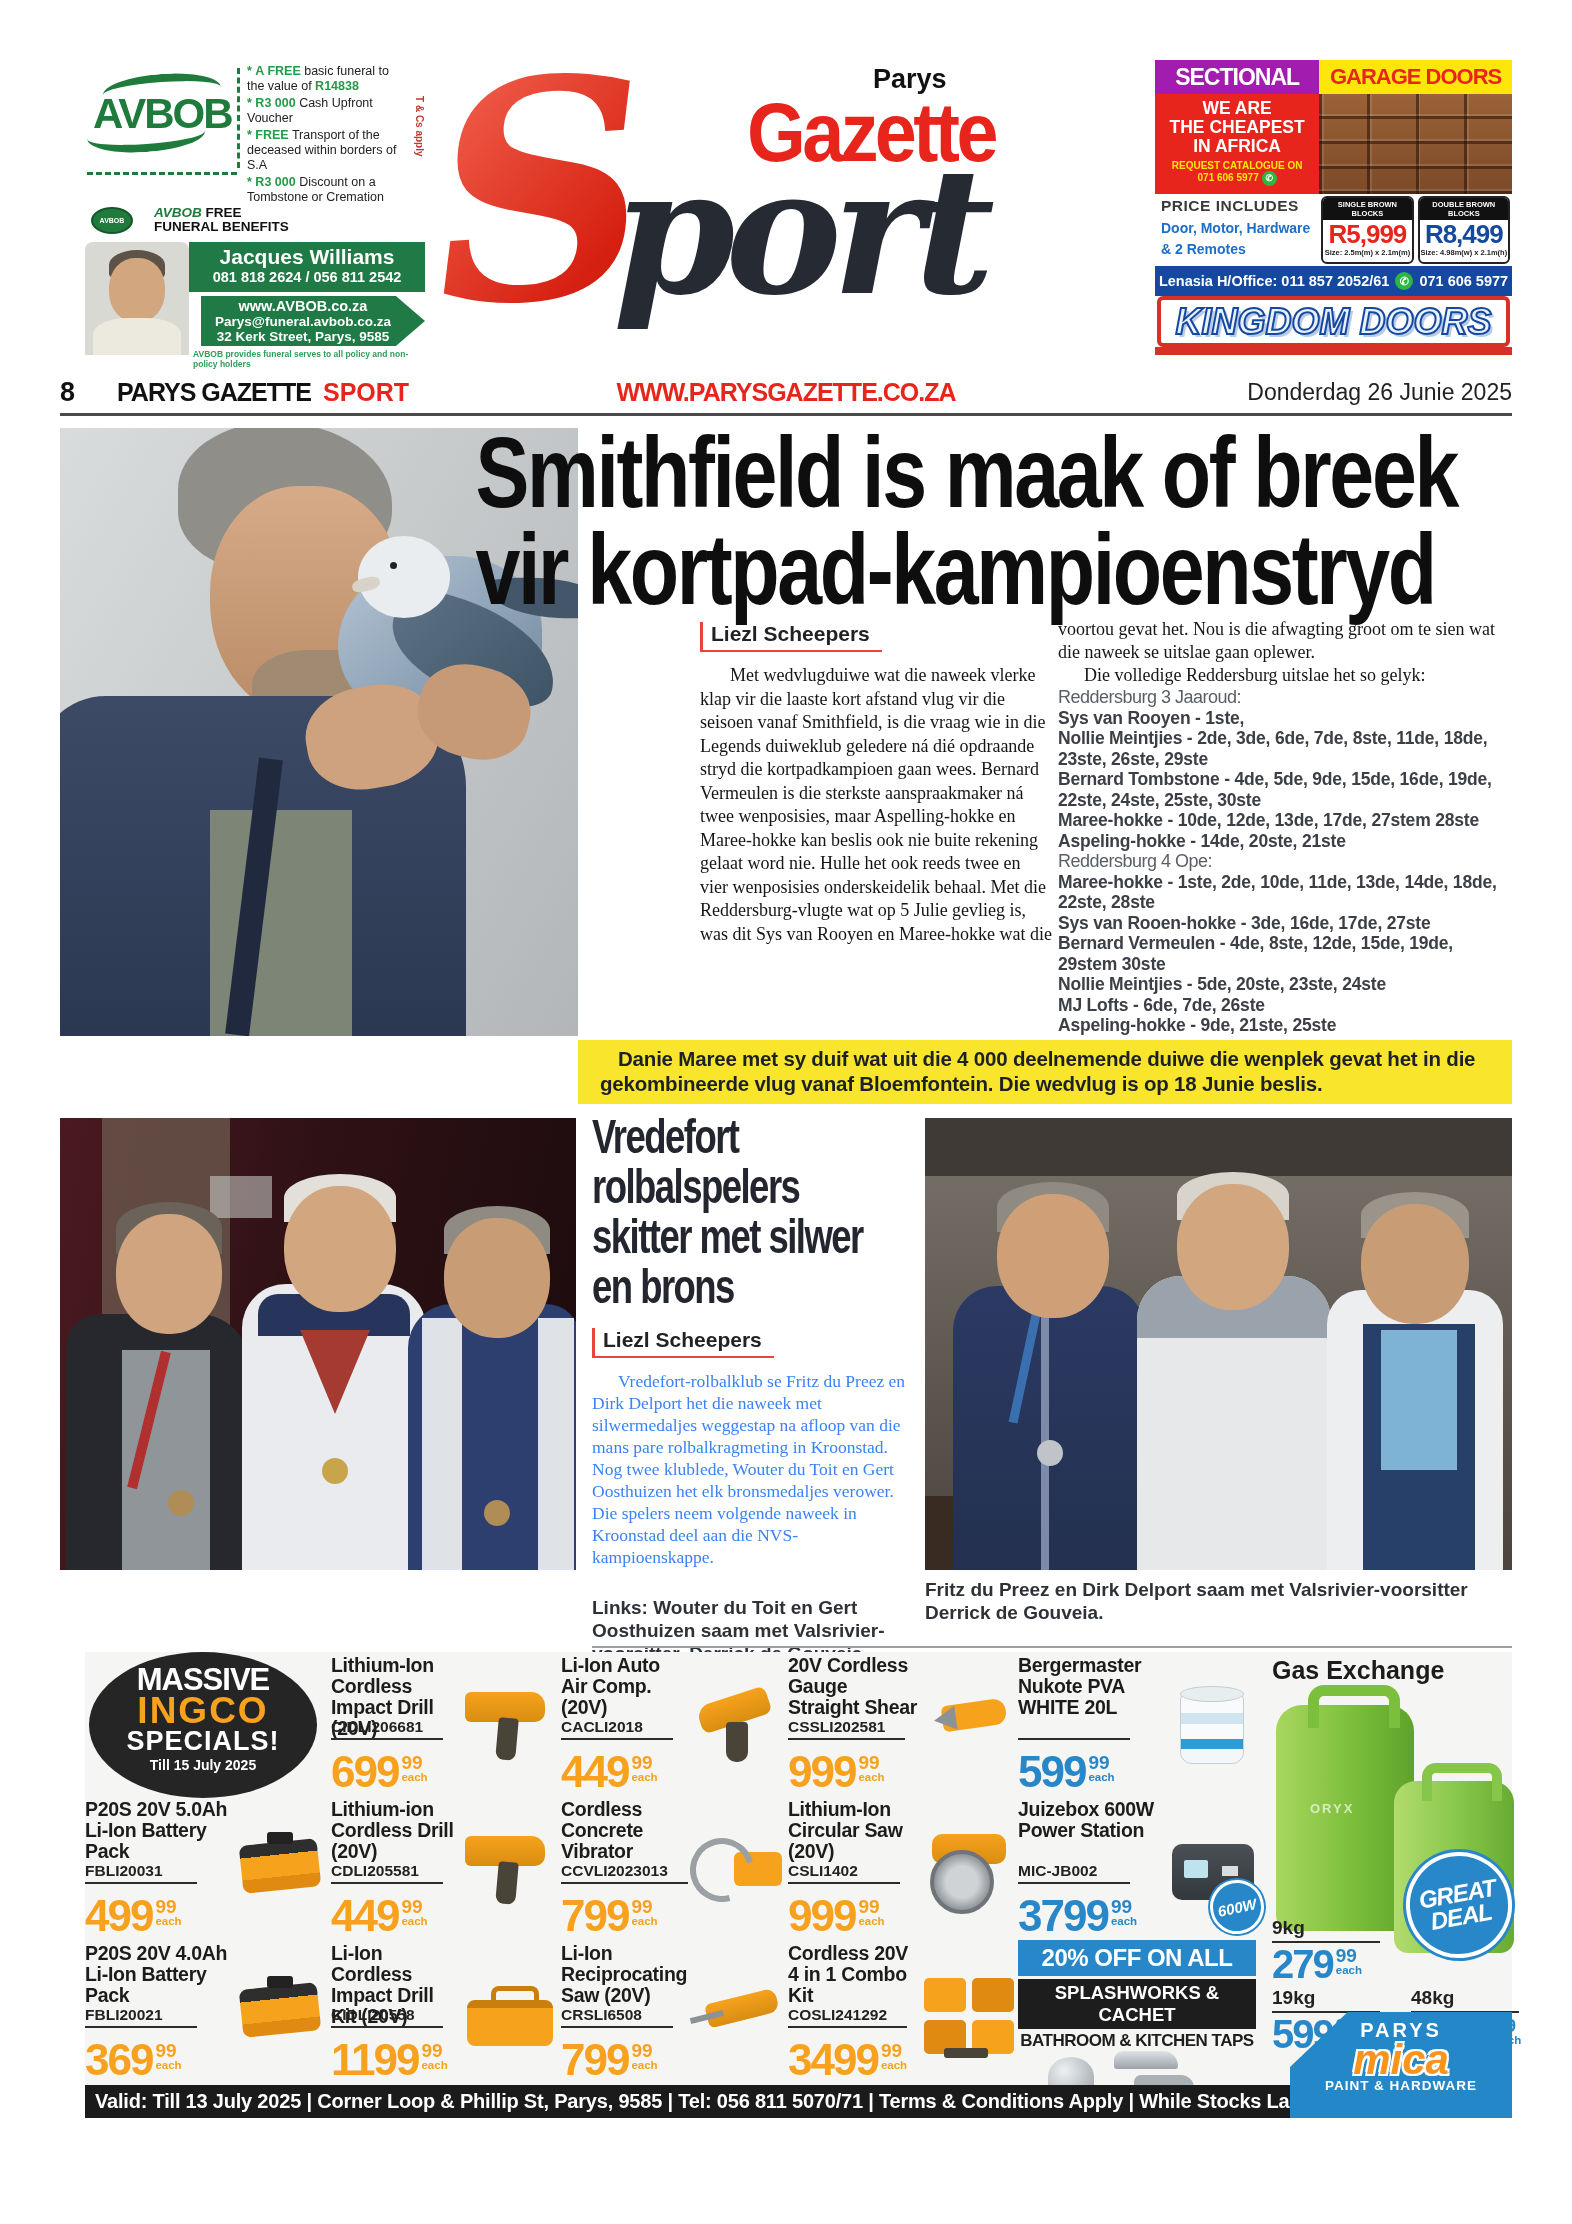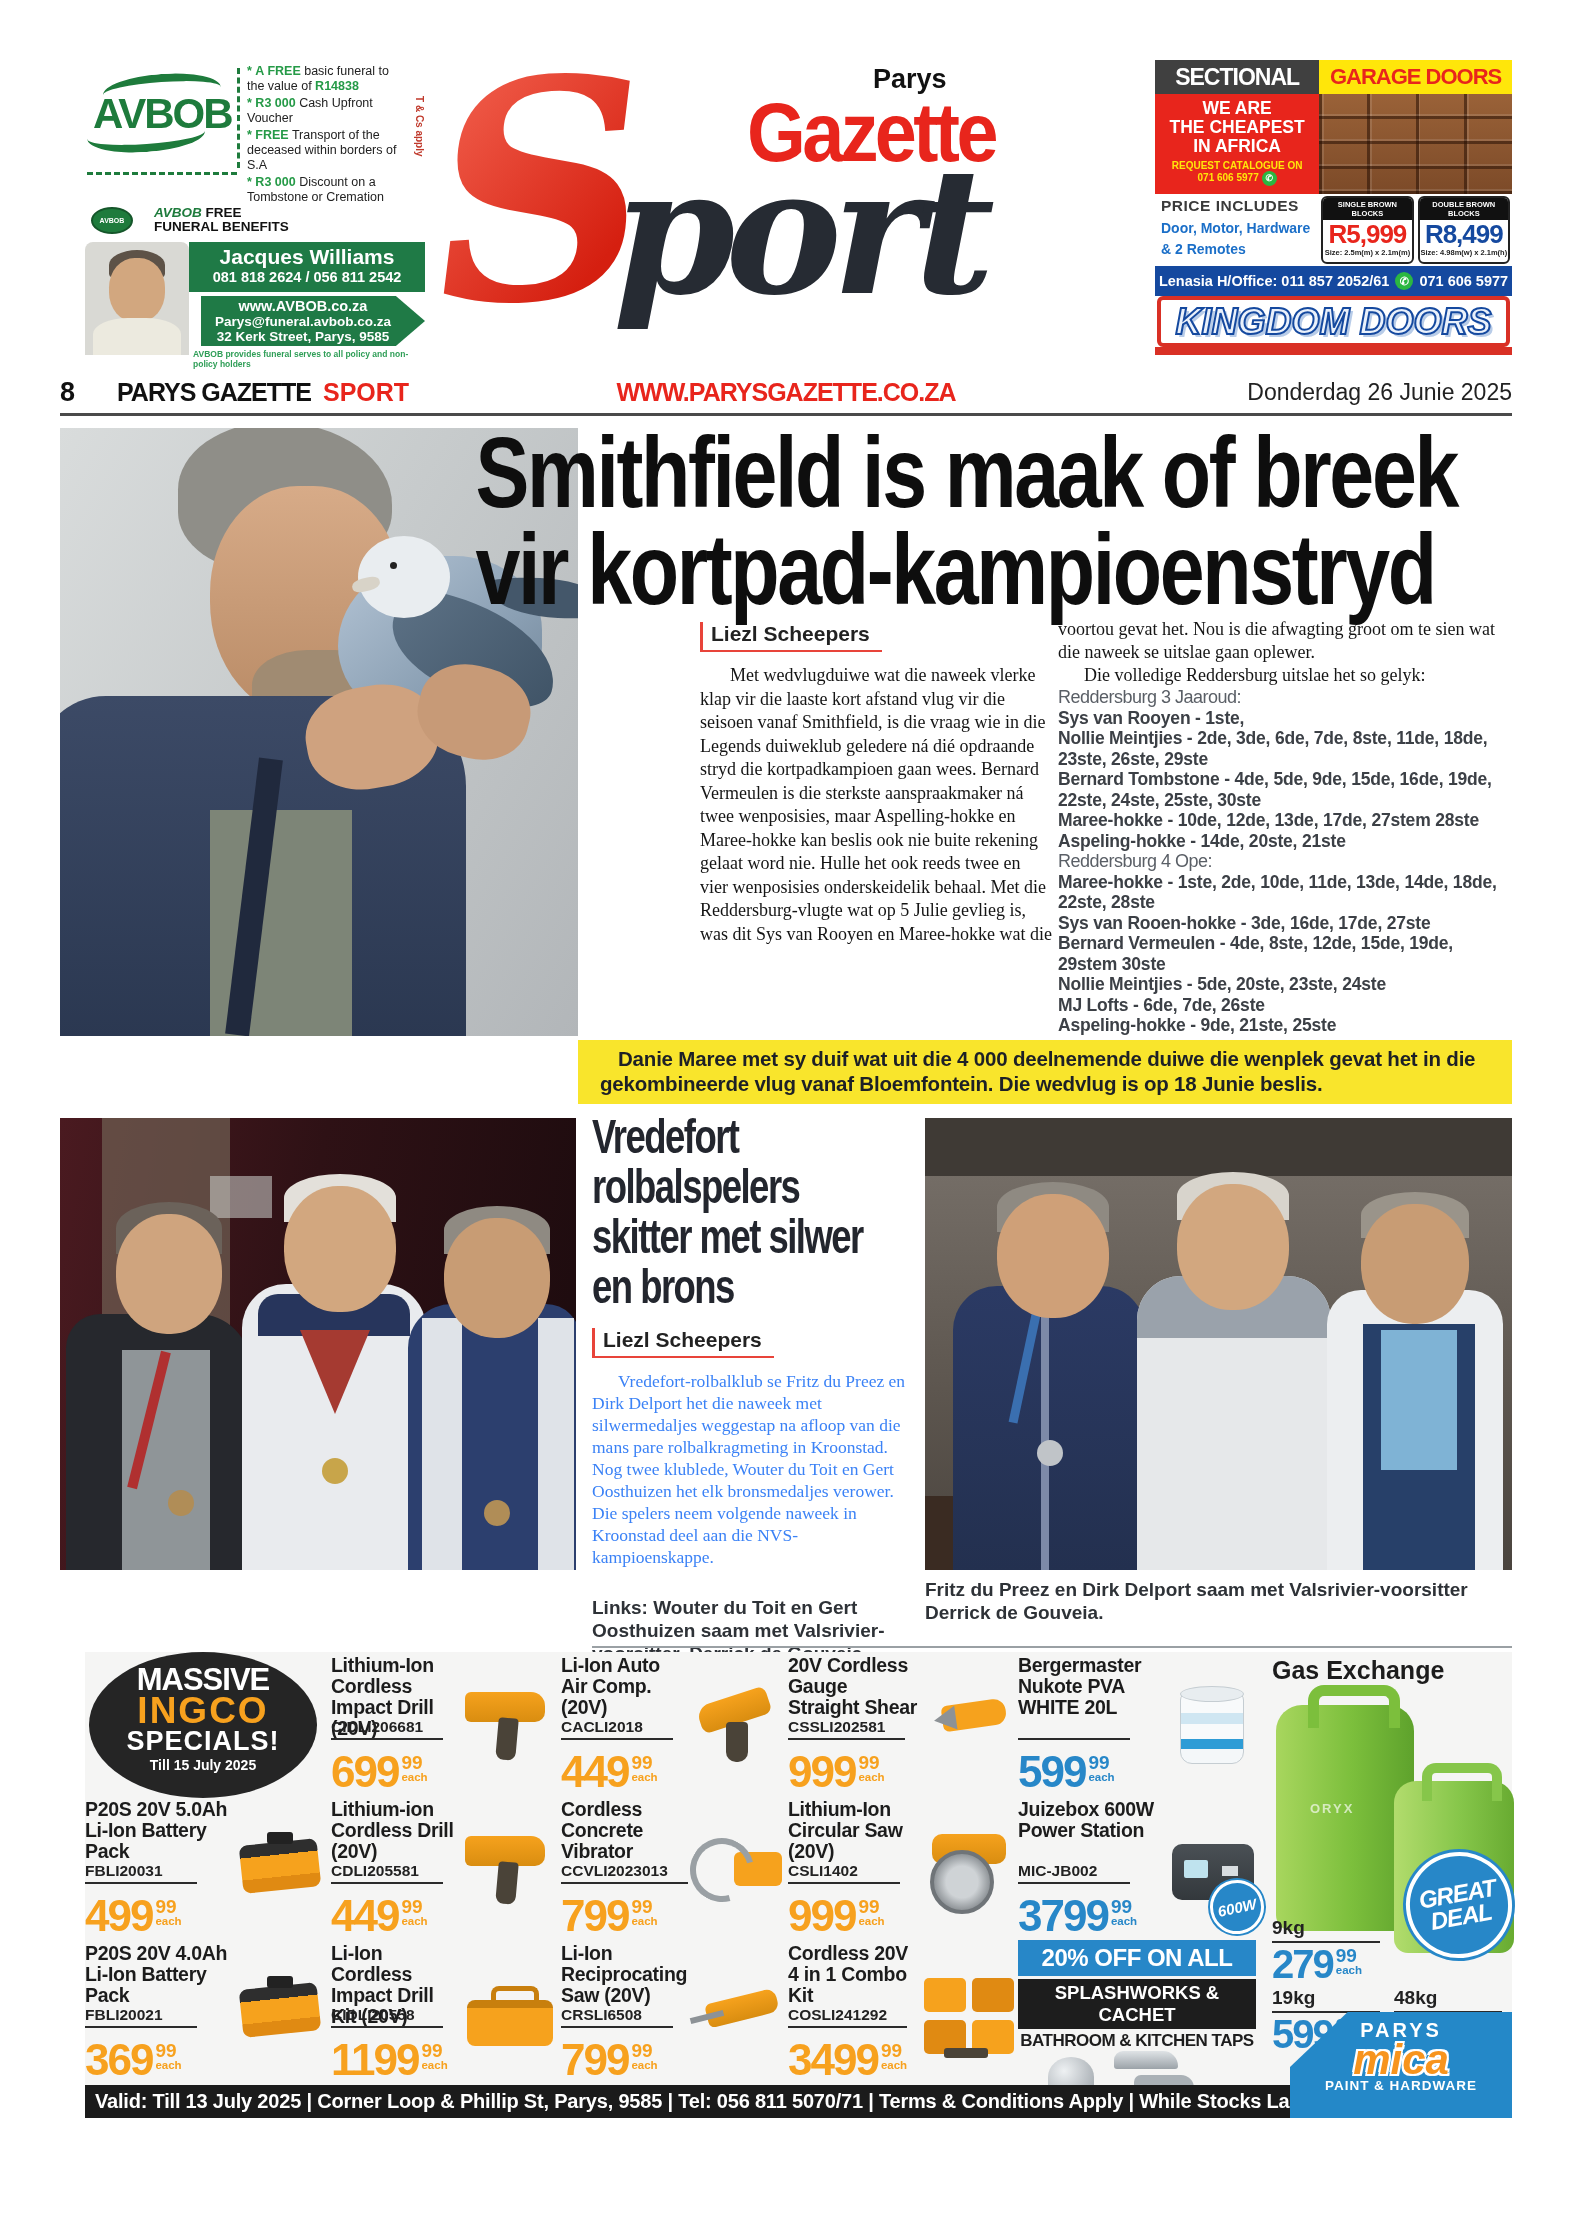--- a/index.html
+++ b/index.html
@@ -39,21 +39,21 @@
   
   .masthead { position:relative; flex:1; }
   .mh-s { position:absolute; left:8px; top:-18px; font-family:"DejaVu Serif", serif; font-style:italic; font-weight:700; font-size:300px; line-height:300px; background:linear-gradient(135deg,#f2604d 10%,#d51f10 75%); -webkit-background-clip:text; background-clip:text; color:transparent; transform:rotate(-4deg); }
   .mh-town { position:absolute; left:448px; top:4px; font-size:27px; font-weight:800; color:#111; }
   .mh-title { position:absolute; left:322px; top:24px; font-size:84px; font-weight:800; color:#E8251C; letter-spacing:-4px; transform:scaleX(.9); transform-origin:left top; white-space:nowrap; }
   .mh-port { position:absolute; left:188px; top:84px; font-family:"DejaVu Serif", serif; font-style:italic; font-weight:700; font-size:175px; line-height:175px; color:#262b33; letter-spacing:-10px; }
 
   
   .ad-kingdom { position:relative; width:357px; height:295px; border-bottom:8px solid #d93025; background:#fff; }
   .kd-head { display:flex; height:34px; }
-  .kd-sect { width:46%; background:#404040; color:#fff; font-weight:800; font-size:23px; display:flex; align-items:center; justify-content:center; letter-spacing:-1px; }
+  .kd-sect { width:46%; background:#a21caf; color:#fff; font-weight:800; font-size:23px; display:flex; align-items:center; justify-content:center; letter-spacing:-1px; }
   .kd-gd { flex:1; background:#FFE60A; color:#E8251C; font-weight:800; font-size:22px; display:flex; align-items:center; justify-content:center; letter-spacing:-1px; }
   .kd-mid { display:flex; height:100px; }
   .kd-red { width:46%; background:#E8251C; color:#fff; text-align:center; padding-top:5px; }
   .kd-ch { font-size:17.5px; font-weight:800; line-height:19px; }
   .kd-req { color:#FFE60A; font-size:10px; font-weight:800; line-height:11px; margin-top:4px; }
   .kd-door { flex:1; background-color:#8a5632;
     background-image:
       repeating-linear-gradient(0deg, rgba(40,16,4,.55) 0 3px, rgba(255,255,255,.12) 3px 5px, transparent 5px 25%),
       repeating-linear-gradient(90deg, rgba(40,16,4,.55) 0 3px, rgba(255,255,255,.12) 3px 5px, transparent 5px 25%),
       linear-gradient(180deg,#9a6238,#7c4a28); }
@@ -227,21 +227,21 @@
   .cyl1 { position:absolute; left:4px; top:20px; width:138px; height:226px; background:linear-gradient(90deg,#a8d65e,#7cbf3c 55%,#5ea22c); border-radius:26px 26px 16px 16px; }
   .cyl1::before { content:''; position:absolute; top:-20px; left:32px; width:70px; height:32px; border:11px solid #7cbf3c; border-bottom:none; border-radius:16px 16px 0 0; }
   .cyl1::after { content:'ORYX'; position:absolute; left:34px; top:96px; color:#ffffff; opacity:.65; font-size:13px; font-weight:700; letter-spacing:2px; }
   .cyl2 { position:absolute; left:122px; top:96px; width:120px; height:172px; background:linear-gradient(90deg,#b2dc6d,#86c64a 55%,#68ab31); border-radius:22px 22px 14px 14px; z-index:2; }
   .cyl2::before { content:''; position:absolute; top:-18px; left:28px; width:60px; height:28px; border:10px solid #86c64a; border-bottom:none; border-radius:14px 14px 0 0; }
   .cyl2::after { content:'ORYX'; position:absolute; left:30px; top:78px; color:#ffffff; opacity:.7; font-size:12px; font-weight:700; letter-spacing:2px; }
   .great { position:absolute; right:0px; top:200px; width:106px; height:106px; border-radius:50%; background:#2787C8; border:4px solid #fff; box-shadow:0 0 0 3px #2787C8; color:#fff; display:flex; flex-direction:column; align-items:center; justify-content:center; font-weight:800; font-style:italic; transform:rotate(-10deg); z-index:4; }
   .great span { font-size:24px; line-height:23px; letter-spacing:-1px; }
   .gas-prices { position:relative; }
   .g-label { display:inline-block; font-size:19px; font-weight:700; color:#222; border-bottom:2px solid #2b2b2b; min-width:108px; padding-bottom:2px; }
-  .g-row { display:flex; gap:14px; margin-top:4px; }
+  .g-row { display:flex; gap:31px; margin-top:4px; }
   .g-block .pprice { position:static; margin-top:2px; }
   .g-block .rand { font-size:40px; line-height:38px; }
 
   .mica { position:absolute; left:1290px; top:2012px; width:222px; height:106px; background:#2488C8; clip-path:polygon(26% 0, 100% 0, 100% 100%, 0 100%, 0 52%); z-index:6; text-align:center; color:#fff; padding-top:7px; }
   .mi-town { font-size:20px; font-weight:800; letter-spacing:3px; }
   .mi-brand { font-size:42px; line-height:36px; font-weight:800; font-style:italic; color:#F7941D; text-shadow:-2px -2px 0 #fff, 2px -2px 0 #fff, -2px 2px 0 #fff, 2px 2px 0 #fff; }
   .mi-tag { font-size:13.5px; font-weight:800; letter-spacing:1px; }
   .valid { position:absolute; left:85px; top:2085px; width:1427px; height:33px; background:#1b1b1b; color:#fff; font-weight:700; font-size:20px; line-height:33px; padding-left:10px; letter-spacing:-.2px; z-index:2; white-space:nowrap; overflow:hidden; }
 </style>
 </head>

